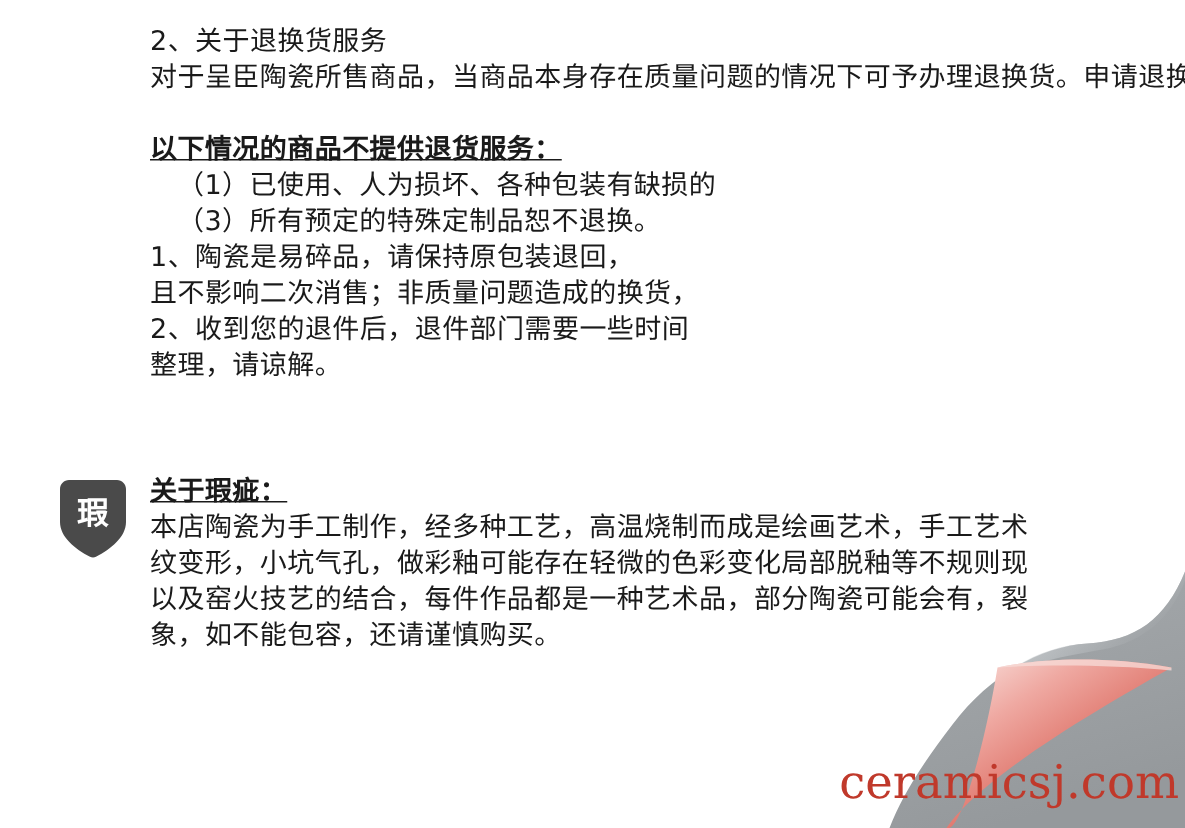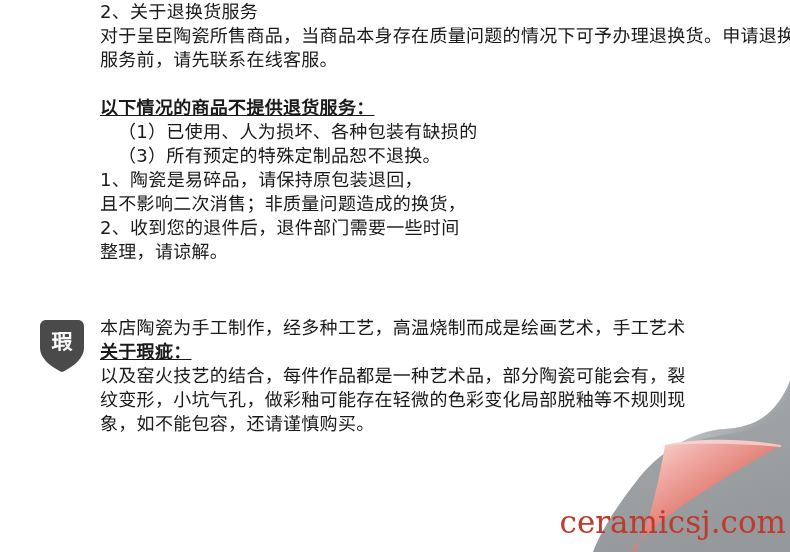--- a/index.html
+++ b/index.html
@@ -42,21 +42,21 @@
     letter-spacing: 0px;
     color: #c0392b;
     white-space: nowrap;
     line-height: 1;
   }
 
   
   .doc {
     position: absolute;
     left: 0;
-    top: 0;
+    top: 16px;
     width: 740px;
   }
 
   .blk { padding-left: 100px; }
 
   .line {
     font-size: 18px;
     line-height: 24px;
     letter-spacing: 0.3px;
     white-space: nowrap;
@@ -154,21 +154,20 @@
     </svg>
   </div>
 
   <div class="watermark">ceramicsj.com</div>
 
   <div class="doc">
 
     <div class="blk">
       <div class="line">2、关于退换货服务</div>
       <div class="line">对于呈臣陶瓷所售商品，当商品本身存在质量问题的情况下可予办理退换货。申请退换货</div>
-      <div class="line">服务前，请先联系在线客服。</div>
     </div>
 
     <div class="gap-lg"></div>
 
     <div class="blk">
       <div class="line bold">以下情况的商品不提供退货服务：</div>
       <div class="line indent">（1）已使用、人为损坏、各种包装有缺损的</div>
       <div class="line indent">（3）所有预定的特殊定制品恕不退换。</div>
     </div>
 
@@ -189,22 +188,22 @@
                  L44,28
                  C44,38 34,46 24,51.2
                  C22.8,51.9 21.2,51.9 20,51.2
                  C10,46 0,38 0,28
                  L0,6 C0,2.7 2.7,0 6,0 Z" fill="#4a4a4a"></path>
       </svg>
       <span class="glyph">瑕</span>
     </div>
 
     <div class="flaw-text">
+      <div class="line bold">关于瑕疵：</div>
       <div class="line">本店陶瓷为手工制作，经多种工艺，高温烧制而成是绘画艺术，手工艺术</div>
-      <div class="line bold">关于瑕疵：</div>
+      <div class="line">纹变形，小坑气孔，做彩釉可能存在轻微的色彩变化局部脱釉等不规则现</div>
       <div class="line">以及窑火技艺的结合，每件作品都是一种艺术品，部分陶瓷可能会有，裂</div>
-      <div class="line">纹变形，小坑气孔，做彩釉可能存在轻微的色彩变化局部脱釉等不规则现</div>
       <div class="line">象，如不能包容，还请谨慎购买。</div>
     </div>
 
   </div>
 
 </div>
 
 </body></html>

